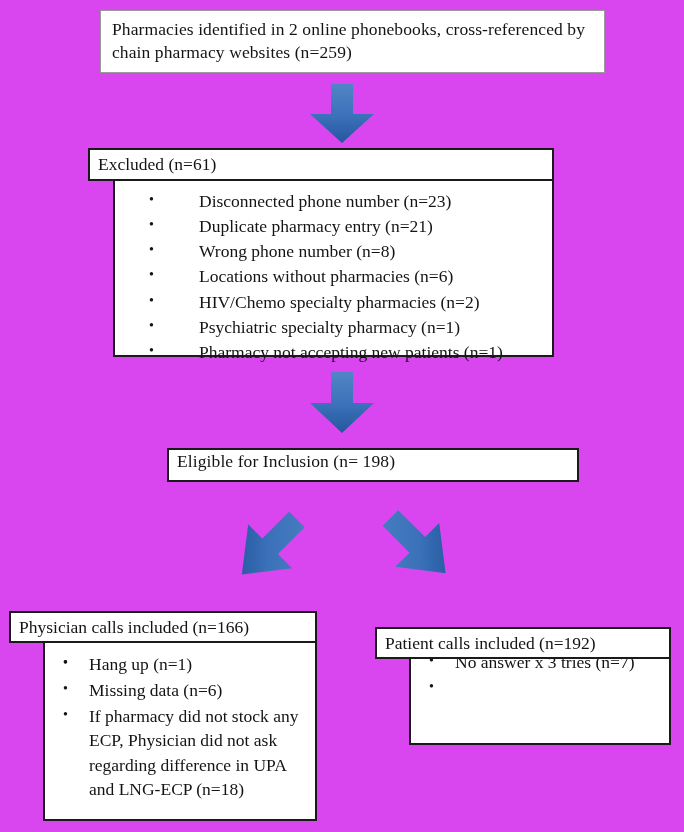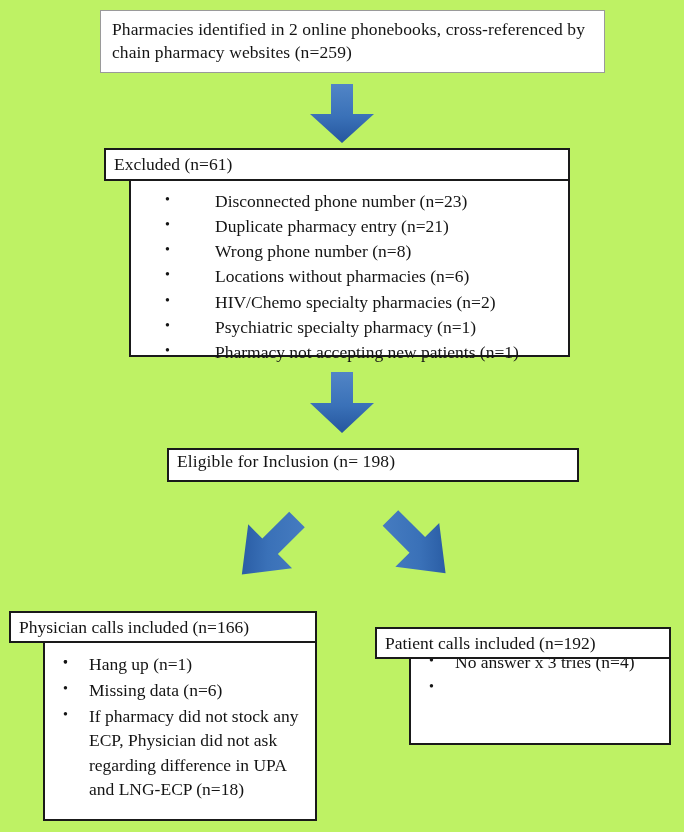--- a/index.html
+++ b/index.html
@@ -8,21 +8,21 @@
     background: #ffffff;
   }
   body {
     font-family: "Liberation Serif", "DejaVu Serif", serif;
     color: #141414;
   }
   #page {
     position: relative;
     width: 684px;
     height: 832px;
-    background: #bef264;
+    background: #d946ef;
     overflow: hidden;
   }
 
   
   .box {
     position: absolute;
     box-sizing: border-box;
     background: #ffffff;
   }
   .box-thin {
@@ -87,21 +87,21 @@
     left: 0;
     top: 0;
     font-size: 14px;
     line-height: 1.55;
   }
   ul.bullets li .bullet-text {
     display: block;
   }
 
   
-  #excluded-block { left: 104px; top: 148px; width: 466px; height: 209px; }
+  #excluded-block { left: 88px; top: 148px; width: 466px; height: 209px; }
   #excluded-block .composite-header { width: 466px; height: 33px; }
   #excluded-block .composite-body {
     left: 25px; top: 31px; width: 441px; height: 178px;
     padding: 8px 0 0 0;
   }
   #excluded-block ul.bullets { padding-left: 34px; }
   #excluded-block ul.bullets li { padding-left: 50px; }
 
   
   #eligible-box {
@@ -271,21 +271,21 @@
   </div>
 
   <div class="composite" id="patient-block">
     <div class="composite-header">
       <span>Patient calls included (n=192)</span>
     </div>
     <div class="composite-body">
       <ul class="bullets">
         <li>
           <span class="bullet-glyph">•</span>
-          <span class="bullet-text">No answer x 3 tries (n=4)</span>
+          <span class="bullet-text">No answer x 3 tries (n=7)</span>
         </li>
         <li>
           <span class="bullet-glyph">•</span>
         </li>
       </ul>
     </div>
   </div>
 
 </div>
 

